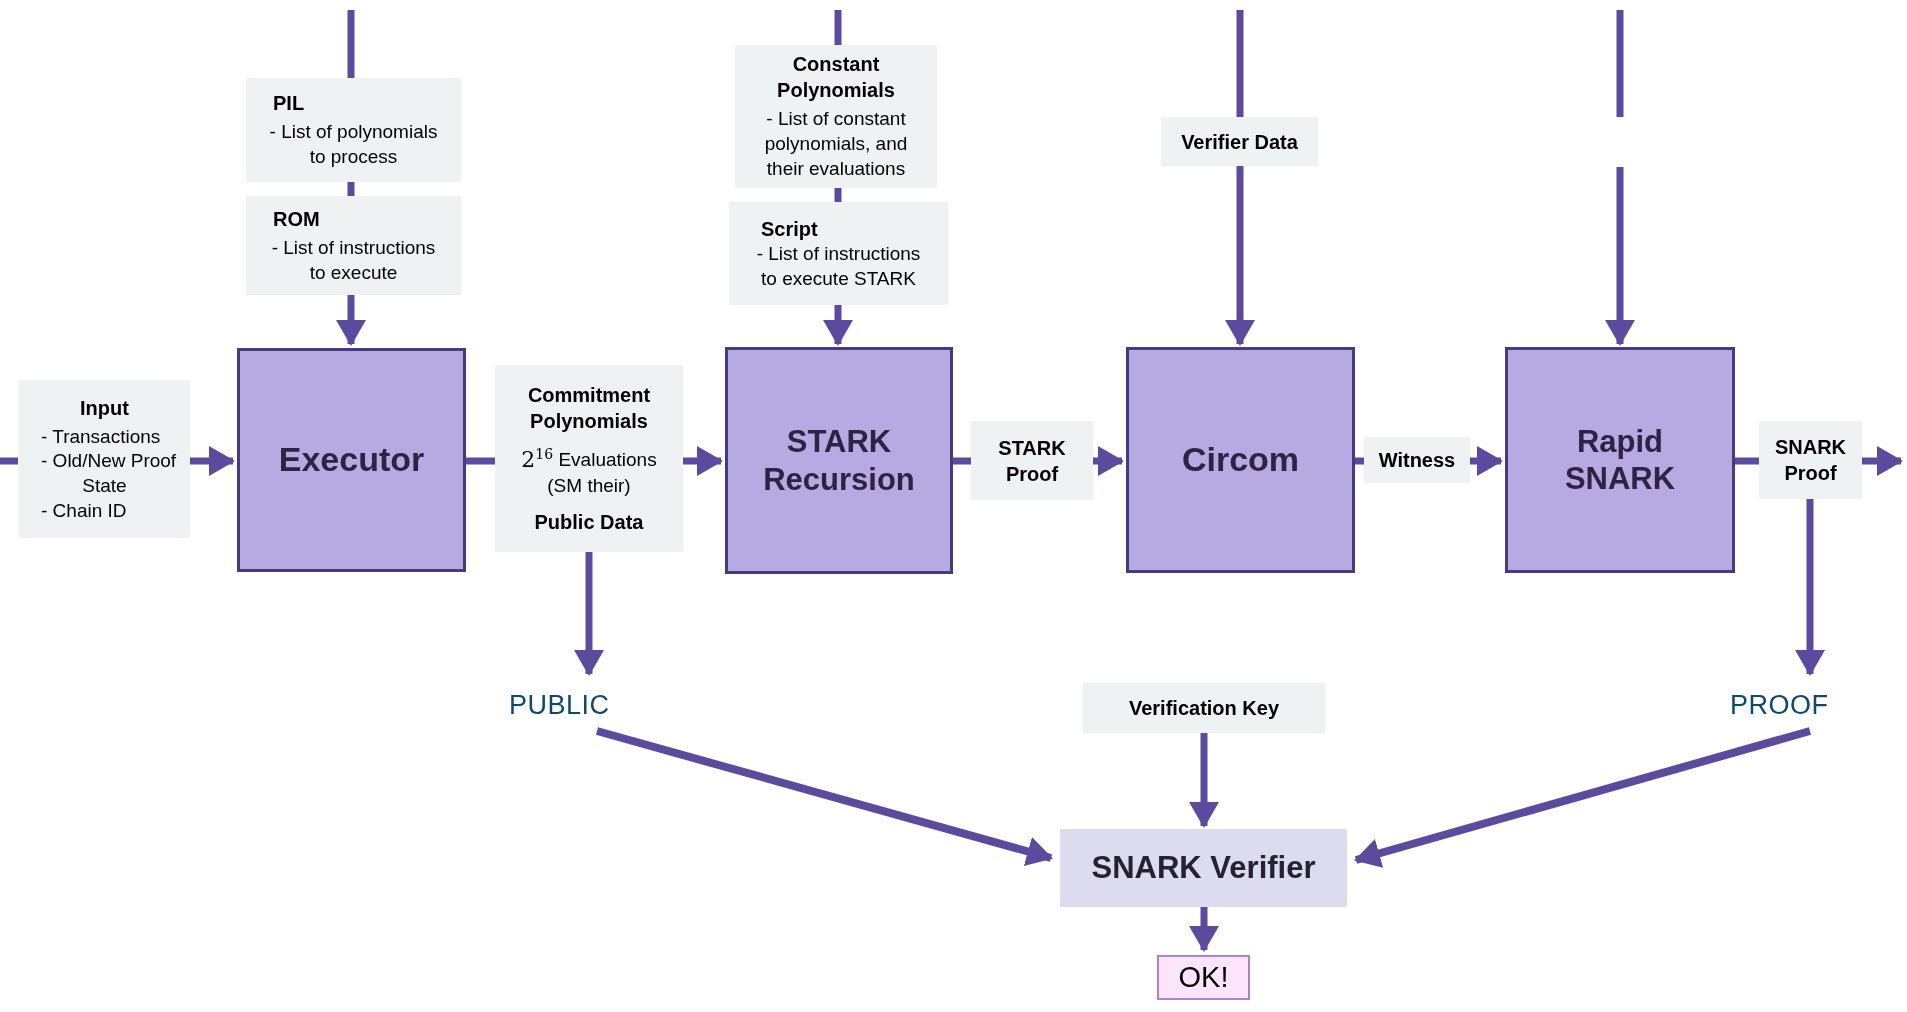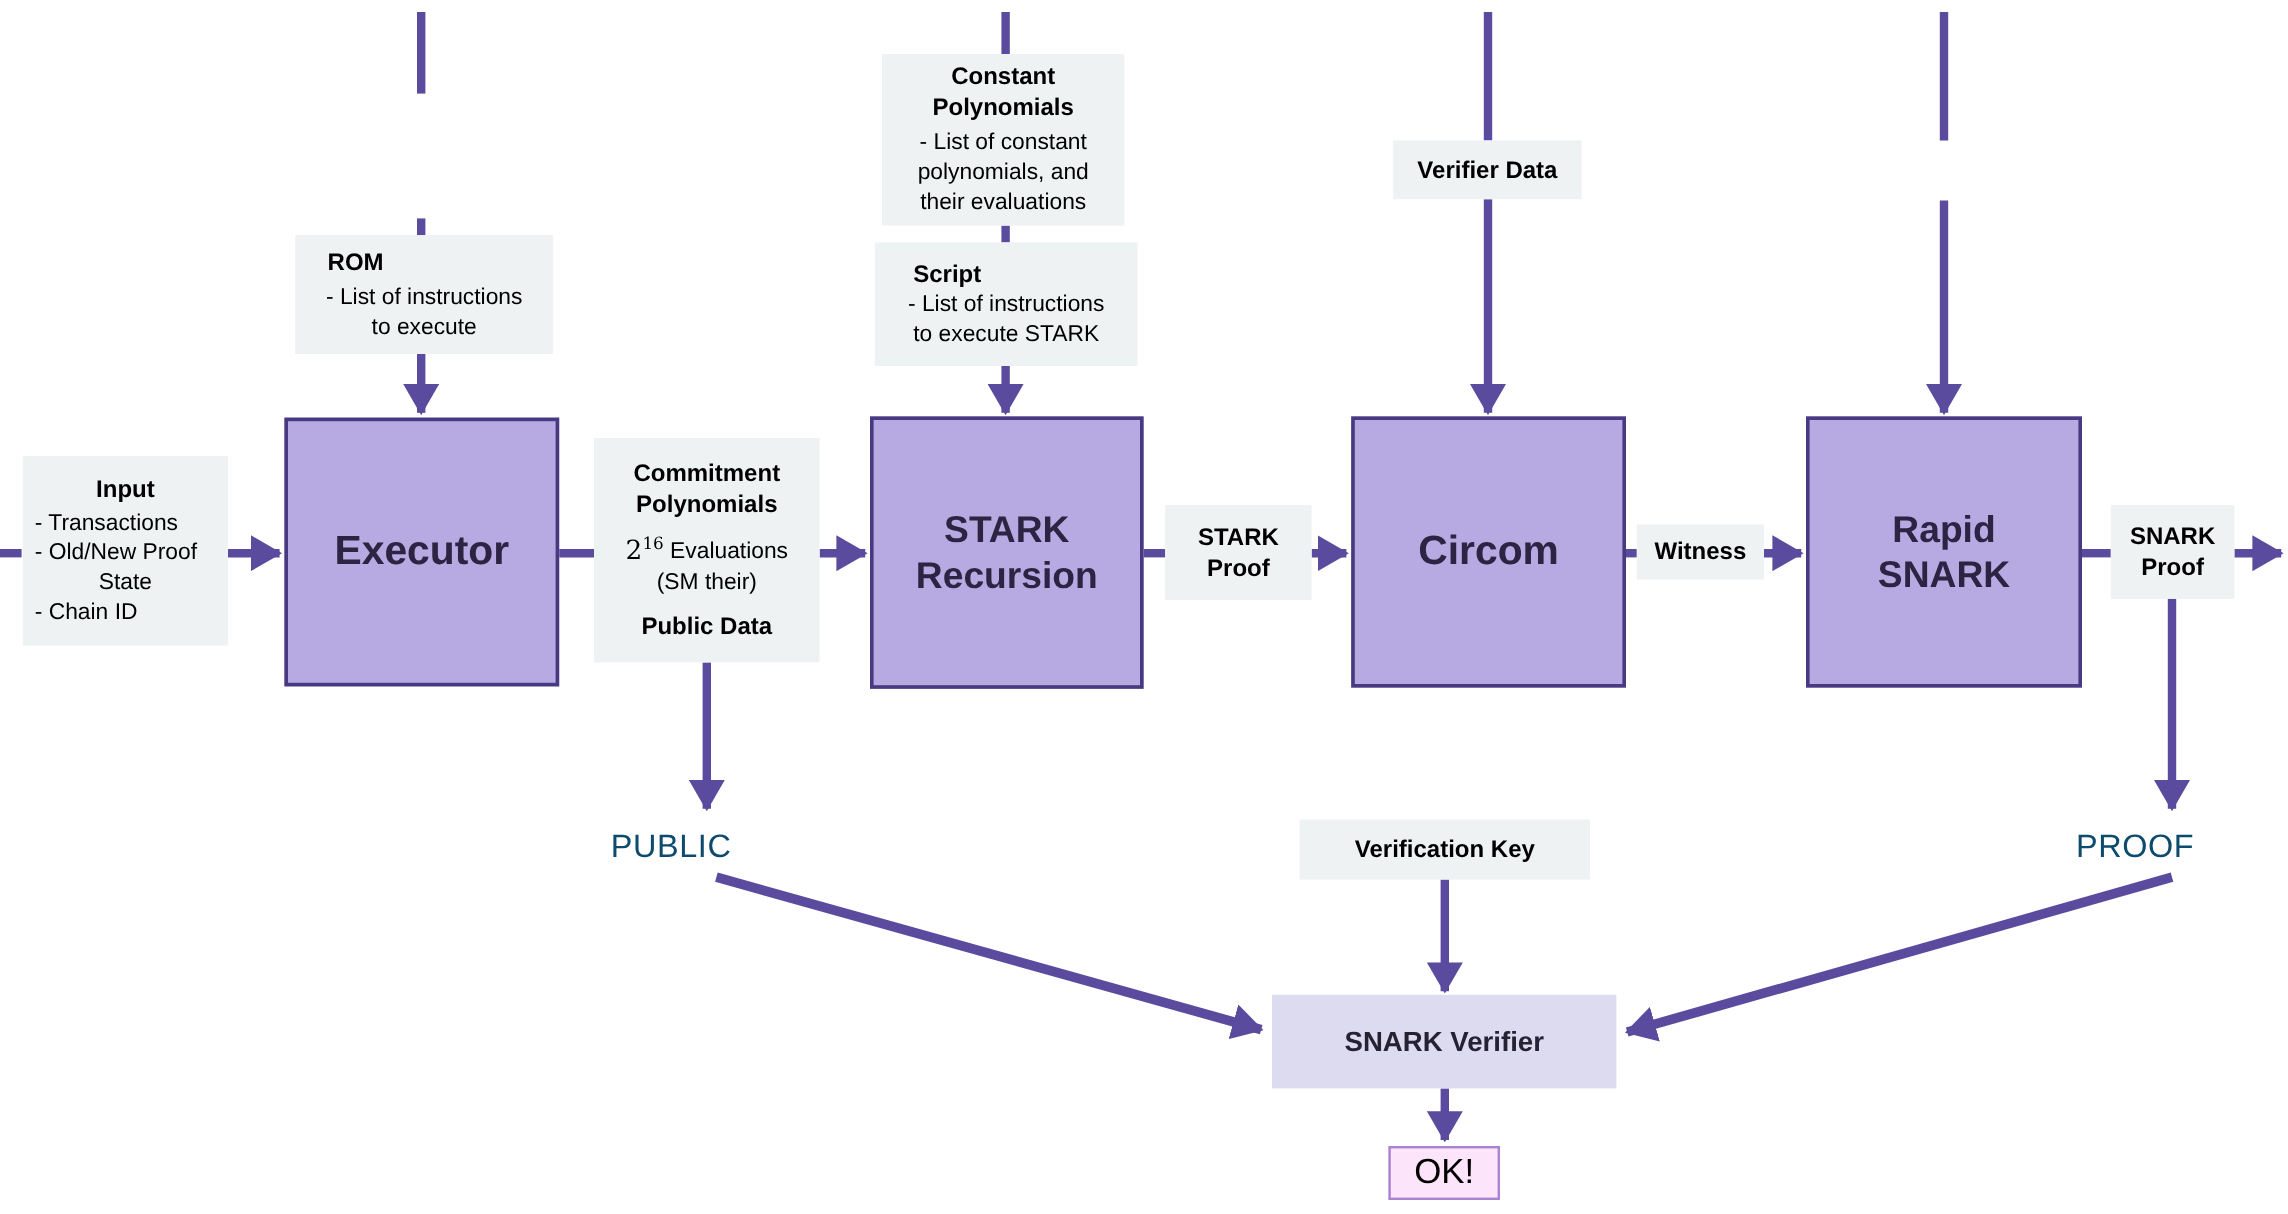--- a/index.html
+++ b/index.html
@@ -41,21 +41,21 @@
     flex-direction: column;
     justify-content: center;
     text-align: center;
     color: #000000;
     font-size: 19px;
     line-height: 1.3;
   }
   .gbox .title { font-weight: bold; font-size: 20px; margin-bottom: 4px; }
   .gbox .title.left { text-align: left; padding-left: 27px; }
   .gbox .line { font-size: 19px; }
-  .gbox .line.left { text-align: left; padding-left: 10px; }
+  .gbox .line.left { text-align: left; padding-left: 22px; }
   .gbox .bold-line { font-weight: bold; font-size: 20px; }
   .gbox.single { justify-content: center; }
   .gbox.single .bold-line { margin: 0; }
 
   .math { font-family: "DejaVu Serif", serif; font-size: 22px; }
   .math sup { font-size: 14px; }
 
   .commitment-box { gap: 10px; }
   .commitment-box .title { margin-bottom: 0; }
 
@@ -67,21 +67,21 @@
     letter-spacing: 0.5px;
   }
 
   .snark-verifier {
     position: absolute;
     background: var(--snark-verifier-fill, #dddbf0);
     display: flex;
     align-items: center;
     justify-content: center;
     font-weight: bold;
-    font-size: 23px;
+    font-size: 31px;
     color: #262233;
     box-sizing: border-box;
   }
   .ok-box {
     position: absolute;
     background: var(--ok-fill, #fce4fb);
     border: 2px solid var(--ok-border, #aa82d2);
     box-sizing: border-box;
     display: flex;
     align-items: center;
@@ -130,20 +130,25 @@
     <line class="arrow-line" x1="589" y1="552" x2="589" y2="674" marker-end="url(#ah)"></line>
     <line class="arrow-line" x1="1810" y1="499" x2="1810" y2="674" marker-end="url(#ah)"></line>
 
     <line class="arrow-line thick" x1="597" y1="731" x2="1051" y2="858" marker-end="url(#ah)"></line>
     <line class="arrow-line thick" x1="1810" y1="731" x2="1356" y2="860" marker-end="url(#ah)"></line>
 
     <line class="arrow-line" x1="1204" y1="733" x2="1204" y2="826" marker-end="url(#ah)"></line>
     <line class="arrow-line" x1="1204" y1="907" x2="1204" y2="950" marker-end="url(#ah)"></line>
   </svg>
 
+  <div class="gbox" style="left:246px; top:78px; width:215px; height:104px;">
+    <div class="title left">PIL</div>
+    <div class="line">- List of polynomials</div>
+    <div class="line">to process</div>
+  </div>
 
   <div class="gbox" style="left:246px; top:196px; width:215px; height:99px;">
     <div class="title left">ROM</div>
     <div class="line">- List of instructions</div>
     <div class="line">to execute</div>
   </div>
 
   <div class="gbox" style="left:19px; top:380px; width:171px; height:158px;">
     <div class="title">Input</div>
     <div class="line left">- Transactions</div>

